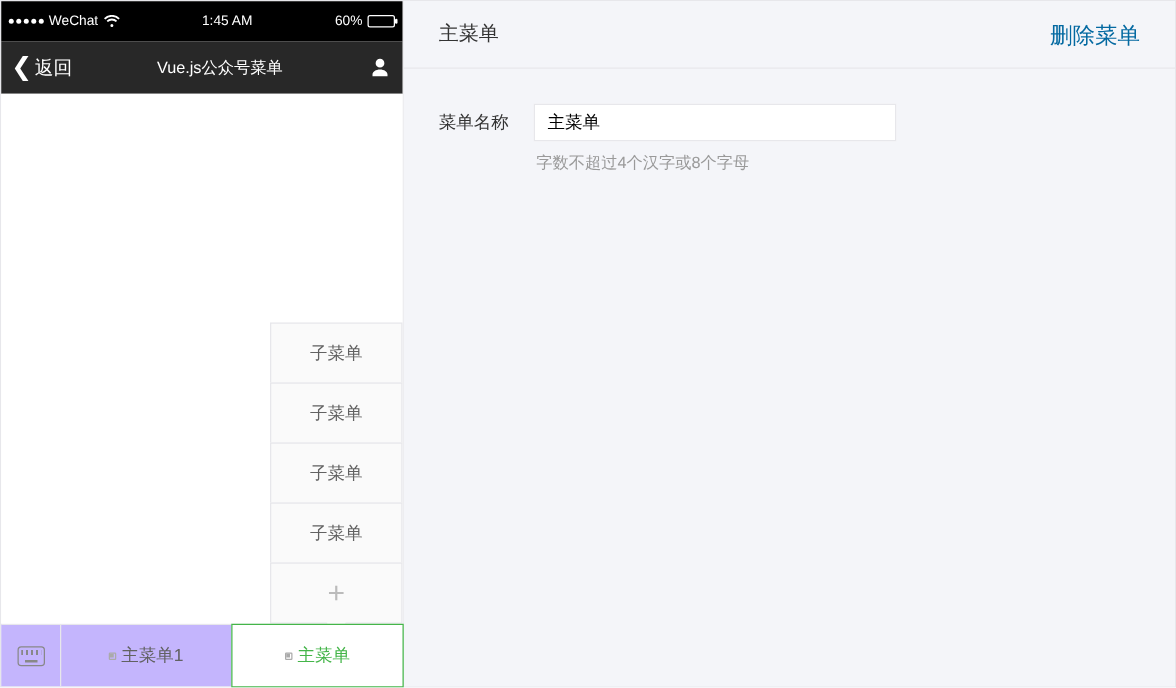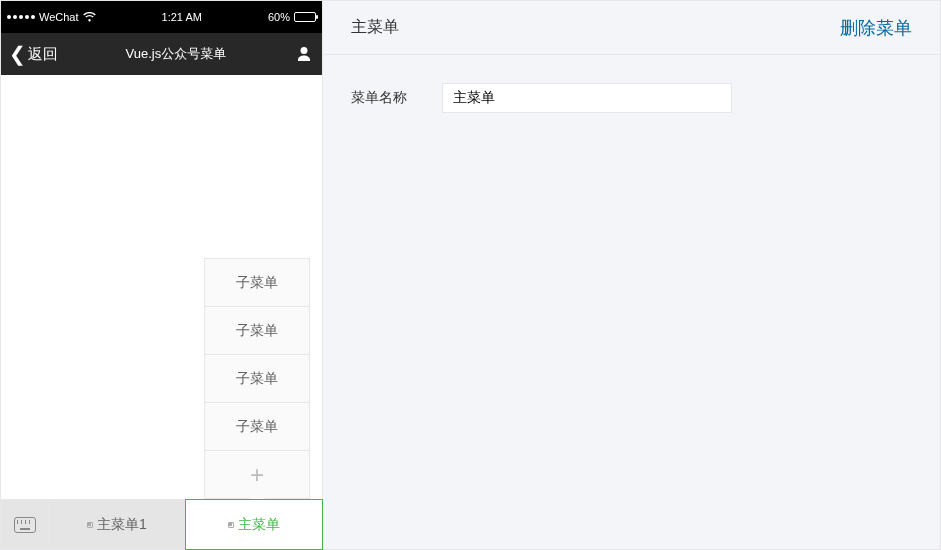--- a/index.html
+++ b/index.html
@@ -15,38 +15,38 @@
   .battery { display: flex; align-items: center; }
   .battery .body { width: 22px; height: 10px; border: 1px solid #fff; border-radius: 2px; position: relative; }
   .battery .body::after { content: ""; position: absolute; right: -3px; top: 2px; width: 2px; height: 4px; background: #fff; border-radius: 1px; }
   .battery .fill { background: #fff; height: 100%; width: 100%; }
   .navbar { height: 42px; background: #282828; color: #fff; display: flex; align-items: center; justify-content: space-between; padding: 0 8px; }
   .navbar .back { display: flex; align-items: center; gap: 2px; font-size: 15px; }
   .navbar .back .chev { font-size: 20px; line-height: 1; }
   .navbar .title { font-size: 13px; font-weight: 500; }
   .navbar .user svg { display: block; }
   .preview-body { flex: 1; background: #fff; position: relative; }
-  .submenu-list { position: absolute; bottom: 0; right: 12px; width: 106px; }
+  .submenu-list { position: absolute; bottom: 0; right: 0; width: 106px; }
   .submenu-list .item { border: 1px solid #e7e7eb; height: 49px; display: flex; align-items: center; justify-content: center; font-size: 14px; color: #616161; background: #fafafa; margin-top: -1px; }
   .submenu-list .item.add { color: #bbb; font-size: 24px; font-weight: 300; }
   .submenu-arrow { position: absolute; bottom: -6px; left: 50%; transform: translateX(-50%); width: 12px; height: 12px; background: #fafafa; border-right: 1px solid #e7e7eb; border-bottom: 1px solid #e7e7eb; transform: translateX(-50%) rotate(45deg); }
-  .bottombar { height: 50px; display: flex; border-top: 1px solid #e7e7eb; background: #e5e5e5; }
+  .bottombar { height: 50px; display: flex; border-top: 1px solid #e7e7eb; background: #c4b5fd; }
   .bottombar .kb { width: 48px; display: flex; align-items: center; justify-content: center; border-right: 1px solid #e7e7eb; color: #888; }
   .bottombar .menu-item { flex: 1; display: flex; align-items: center; justify-content: center; border-right: 1px solid #e7e7eb; gap: 4px; color: #616161; font-size: 14px; position: relative; }
   .bottombar .menu-item:last-child { border-right: none; }
   .bottombar .menu-item.active { color: #44b549; border: 1px solid #44b549; background: #fff; margin: -1px; z-index: 2; }
   .bottombar .menu-item .ind { width: 6px; height: 6px; border: 1px solid #aaa; border-radius: 1px; display: inline-block; position: relative; }
   .bottombar .menu-item .ind::before { content: ""; position: absolute; width: 3px; height: 3px; background: #aaa; top: 0; left: 0; }
   
   .editor { flex: 1; background: #f4f5f9; display: flex; flex-direction: column; }
   .editor-header { height: 54px; display: flex; align-items: center; justify-content: space-between; padding: 0 28px; border-bottom: 1px solid #e7e7eb; background: #f4f5f9; }
   .editor-header .title { font-size: 16px; color: #333; }
   .editor-header .del { color: #0369a1; font-size: 18px; cursor: pointer; text-align: right; }
   .editor-body { padding: 28px 28px; }
-  .row { display: flex; align-items: center; gap: 31px; }
+  .row { display: flex; align-items: center; gap: 16px; }
   .row label { color: #333; font-size: 14px; width: 60px; text-align: left; }
   .row input { width: 290px; height: 30px; background: #fff; border: 1px solid #e7e7eb; padding: 0 10px; font-size: 14px; outline: none; }
   .hint { margin-left: 78px; margin-top: 8px; color: #9a9a9a; font-size: 13px; }
   .kb-icon { width: 22px; height: 16px; border: 1.5px solid #888; border-radius: 3px; position: relative; }
   .kb-icon::before { content: ""; position: absolute; top: 2px; left: 2px; right: 2px; height: 4px; background: repeating-linear-gradient(to right, #888 0 1.5px, transparent 1.5px 4px); }
   .kb-icon::after { content: ""; position: absolute; bottom: 2px; left: 5px; right: 5px; height: 2px; background: #888; }
 </style>
 </head>
 <body>
 
@@ -61,21 +61,21 @@
             <span></span>
             <span></span>
           </span>
         <span>WeChat</span>
         <span class="wifi-icon">
           <svg width="13" height="10" viewBox="0 0 13 10">
               <path d="M6.5 9.5a1.2 1.2 0 100-2.4 1.2 1.2 0 000 2.4zM3.3 5.6a4.6 4.6 0 016.4 0l1-1a6 6 0 00-8.4 0l1 1zM1.2 3.5a7.6 7.6 0 0110.6 0l1-1a9 9 0 00-12.6 0l1 1z" fill="#fff"></path>
             </svg>
         </span>
       </div>
-      <div>1:21 AM</div>
+      <div>1:45 AM</div>
       <div class="sb-right">
         <span>60%</span>
         <span class="battery">
             <span class="body"><span class="fill"></span></span>
           </span>
       </div>
     </div>
     <div class="navbar">
       <div class="back">
         <span class="chev">❮</span>
@@ -121,15 +121,16 @@
   <div class="editor">
     <div class="editor-header">
       <span class="title">主菜单</span>
       <span class="del">删除菜单</span>
     </div>
     <div class="editor-body">
       <div class="row">
         <label>菜单名称</label>
         <input type="text" value="主菜单" style="">
       </div>
+      <div class="hint">字数不超过4个汉字或8个字母</div>
     </div>
   </div>
 </div>
 
 </body></html>

